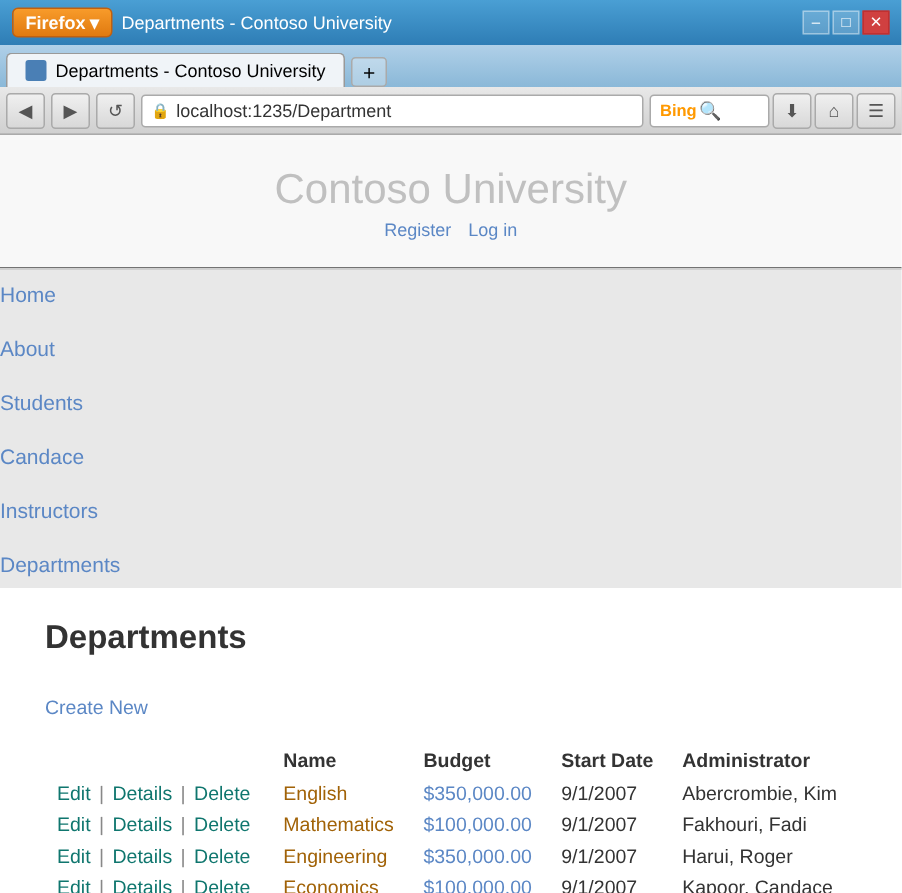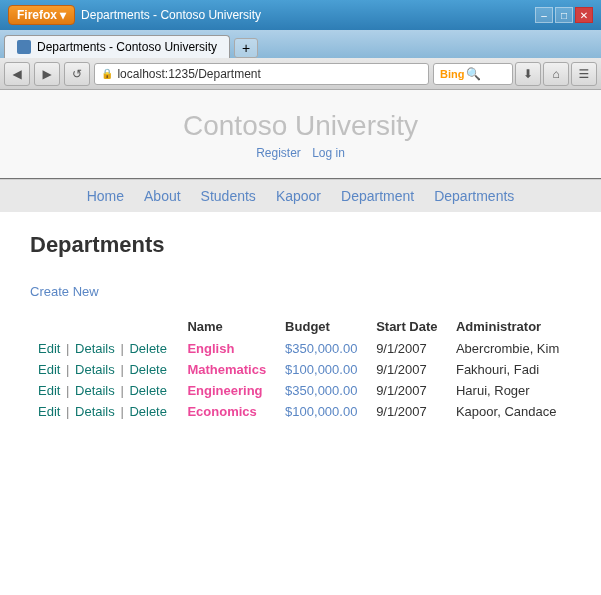--- a/index.html
+++ b/index.html
@@ -221,20 +221,21 @@
       margin: 0 4px;
     }
 
     .main-nav {
       display: flex;
       justify-content: center;
       gap: 20px;
       padding: 8px 0;
       background: #e8e8e8;
       border-top: 1px solid #d0d0d0;
+      flex-direction: column;
     }
 
     .main-nav a {
       color: #5b87c5;
       text-decoration: none;
       font-size: 14px;
     }
 
     
     .main-content {
@@ -288,22 +289,21 @@
       color: #0f766e;
       text-decoration: none;
     }
 
     .dept-table .actions span {
       color: #888;
       margin: 0 2px;
     }
 
     .dept-table .dept-name {
-      color: #ec4899;
-      font-weight: bold;
+      color: #a16207;
     }
 
     .dept-table .budget {
       color: #5b87c5;
     }
 
     
     .page-footer {
       text-align: center;
       padding: 16px;
@@ -366,22 +366,22 @@
       <div class="auth-links">
         <a href="#">Register</a>
         <a href="#">Log in</a>
       </div>
     </div>
 
     <div class="main-nav">
       <a href="#">Home</a>
       <a href="#">About</a>
       <a href="#">Students</a>
-      <a href="#">Kapoor</a>
-      <a href="#">Department</a>
+      <a href="#">Candace</a>
+      <a href="#">Instructors</a>
       <a href="#">Departments</a>
     </div>
 
     <div class="main-content">
       <h1 class="page-heading">Departments</h1>
       <a href="#" class="create-link">Create New</a>
 
       <table class="dept-table">
         <thead>
           <tr>

